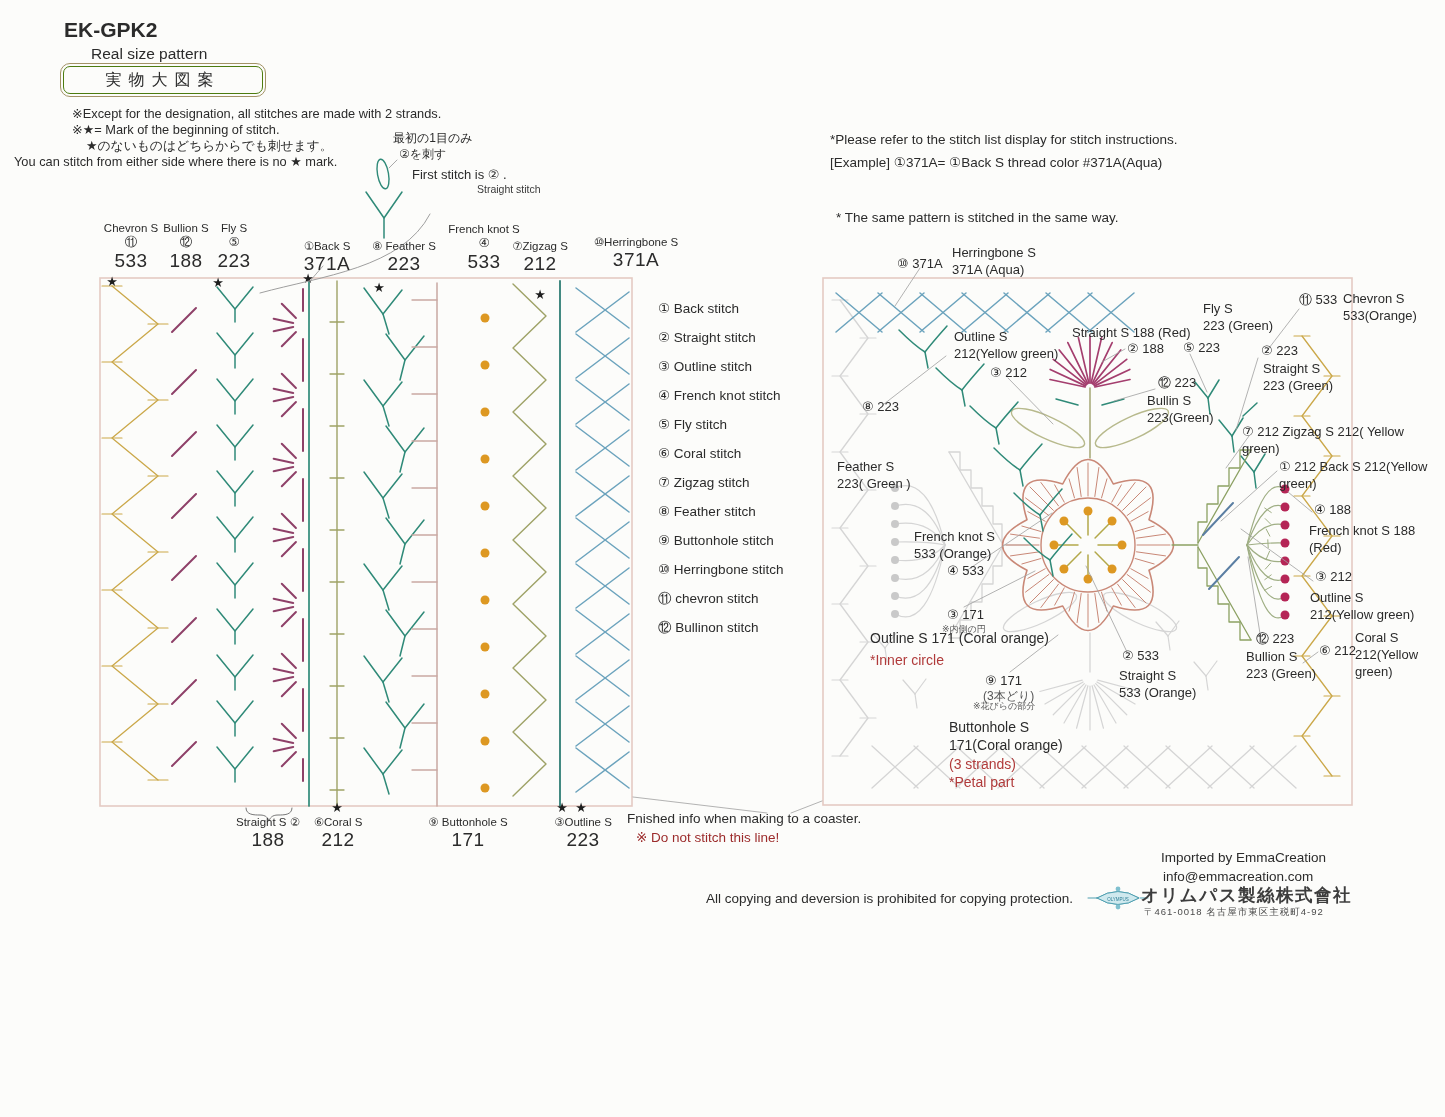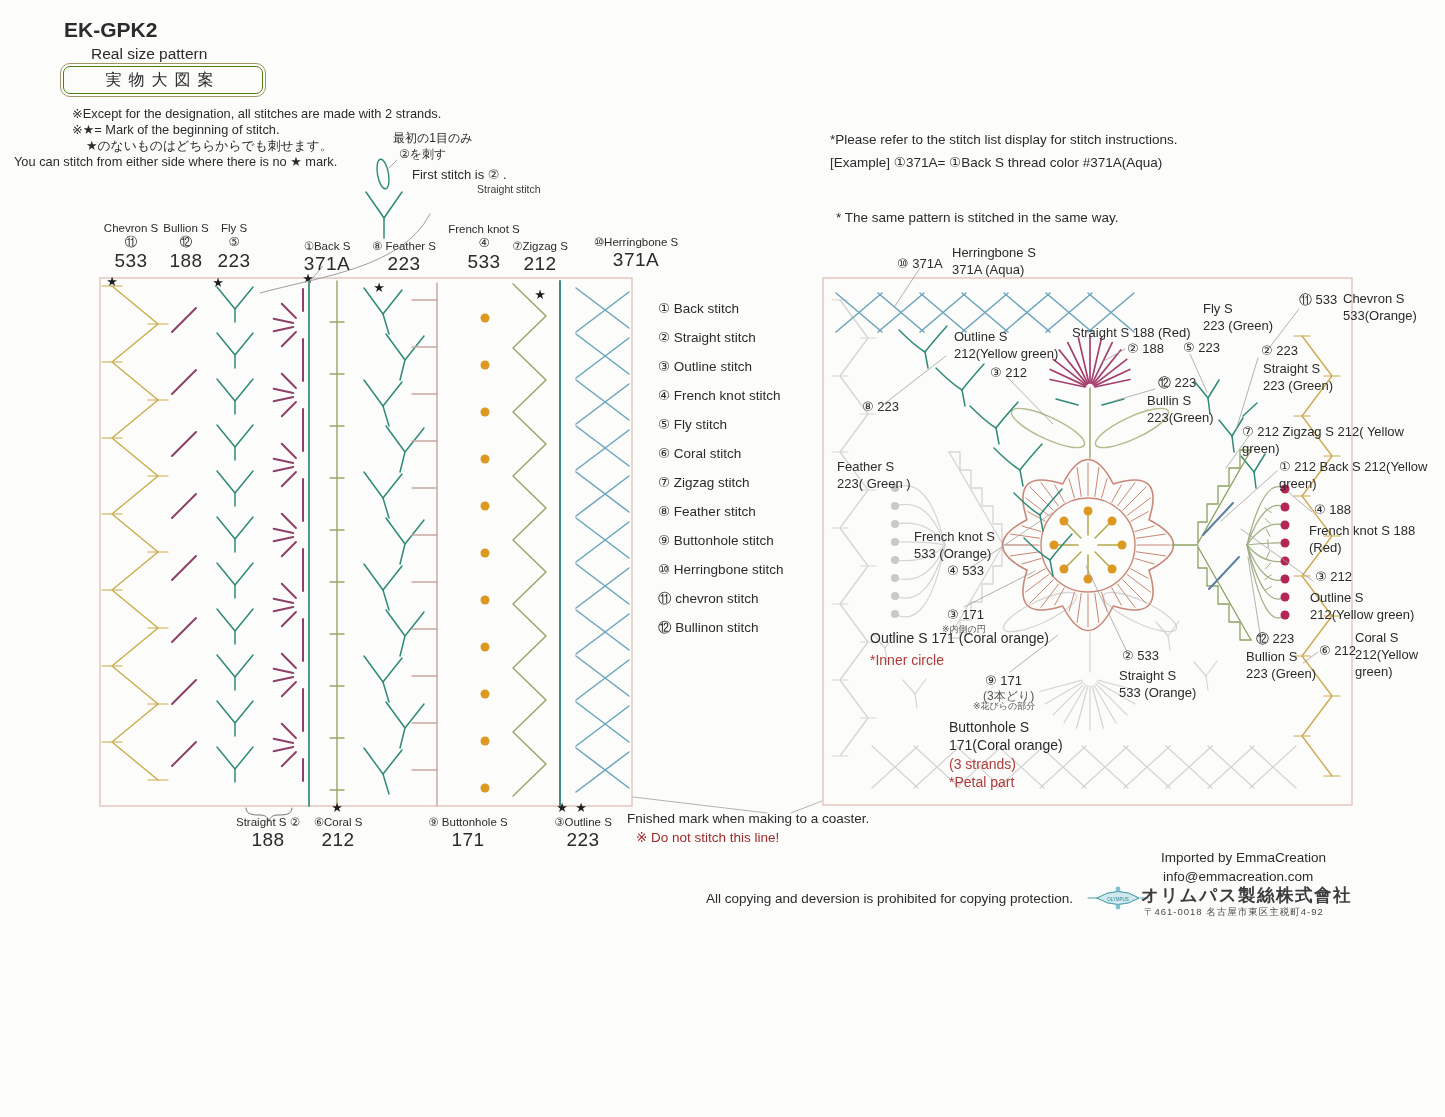--- a/index.html
+++ b/index.html
@@ -517,21 +517,21 @@
 
   <div class="txt" id="fly-jp1">最初の1目のみ</div>
   <div class="txt" id="fly-jp2">②を刺す</div>
   <div class="txt" id="fly-en1">First stitch is ② .</div>
   <div class="txt" id="fly-en2">Straight stitch</div>
 
   <div class="txt" id="rnote1">*Please refer to the stitch list display for stitch instructions.</div>
   <div class="txt" id="rnote2">[Example] ①371A= ①Back S     thread color #371A(Aqua)</div>
   <div class="txt" id="rnote4">* The same pattern is stitched in the same way.</div>
 
-  <div class="txt" id="coaster1">Fnished mark when making to a coaster.</div>
+  <div class="txt" id="coaster1">Fnished info when making to a coaster.</div>
   <div class="txt" id="coaster2">※ Do not stitch this line!</div>
 
   <div class="txt" id="imported">Imported by EmmaCreation</div>
   <div class="txt" id="email">info@emmacreation.com</div>
   <div class="txt" id="company">オリムパス製絲株式會社</div>
   <div class="txt" id="address">〒461-0018 名古屋市東区主税町4-92</div>
   <div class="txt" id="copyright">All copying and deversion is prohibited for copying protection.</div>
 
   <div id="dyn-labels">
       <div class="collabel" style="left: 131px; top: 222px;">

